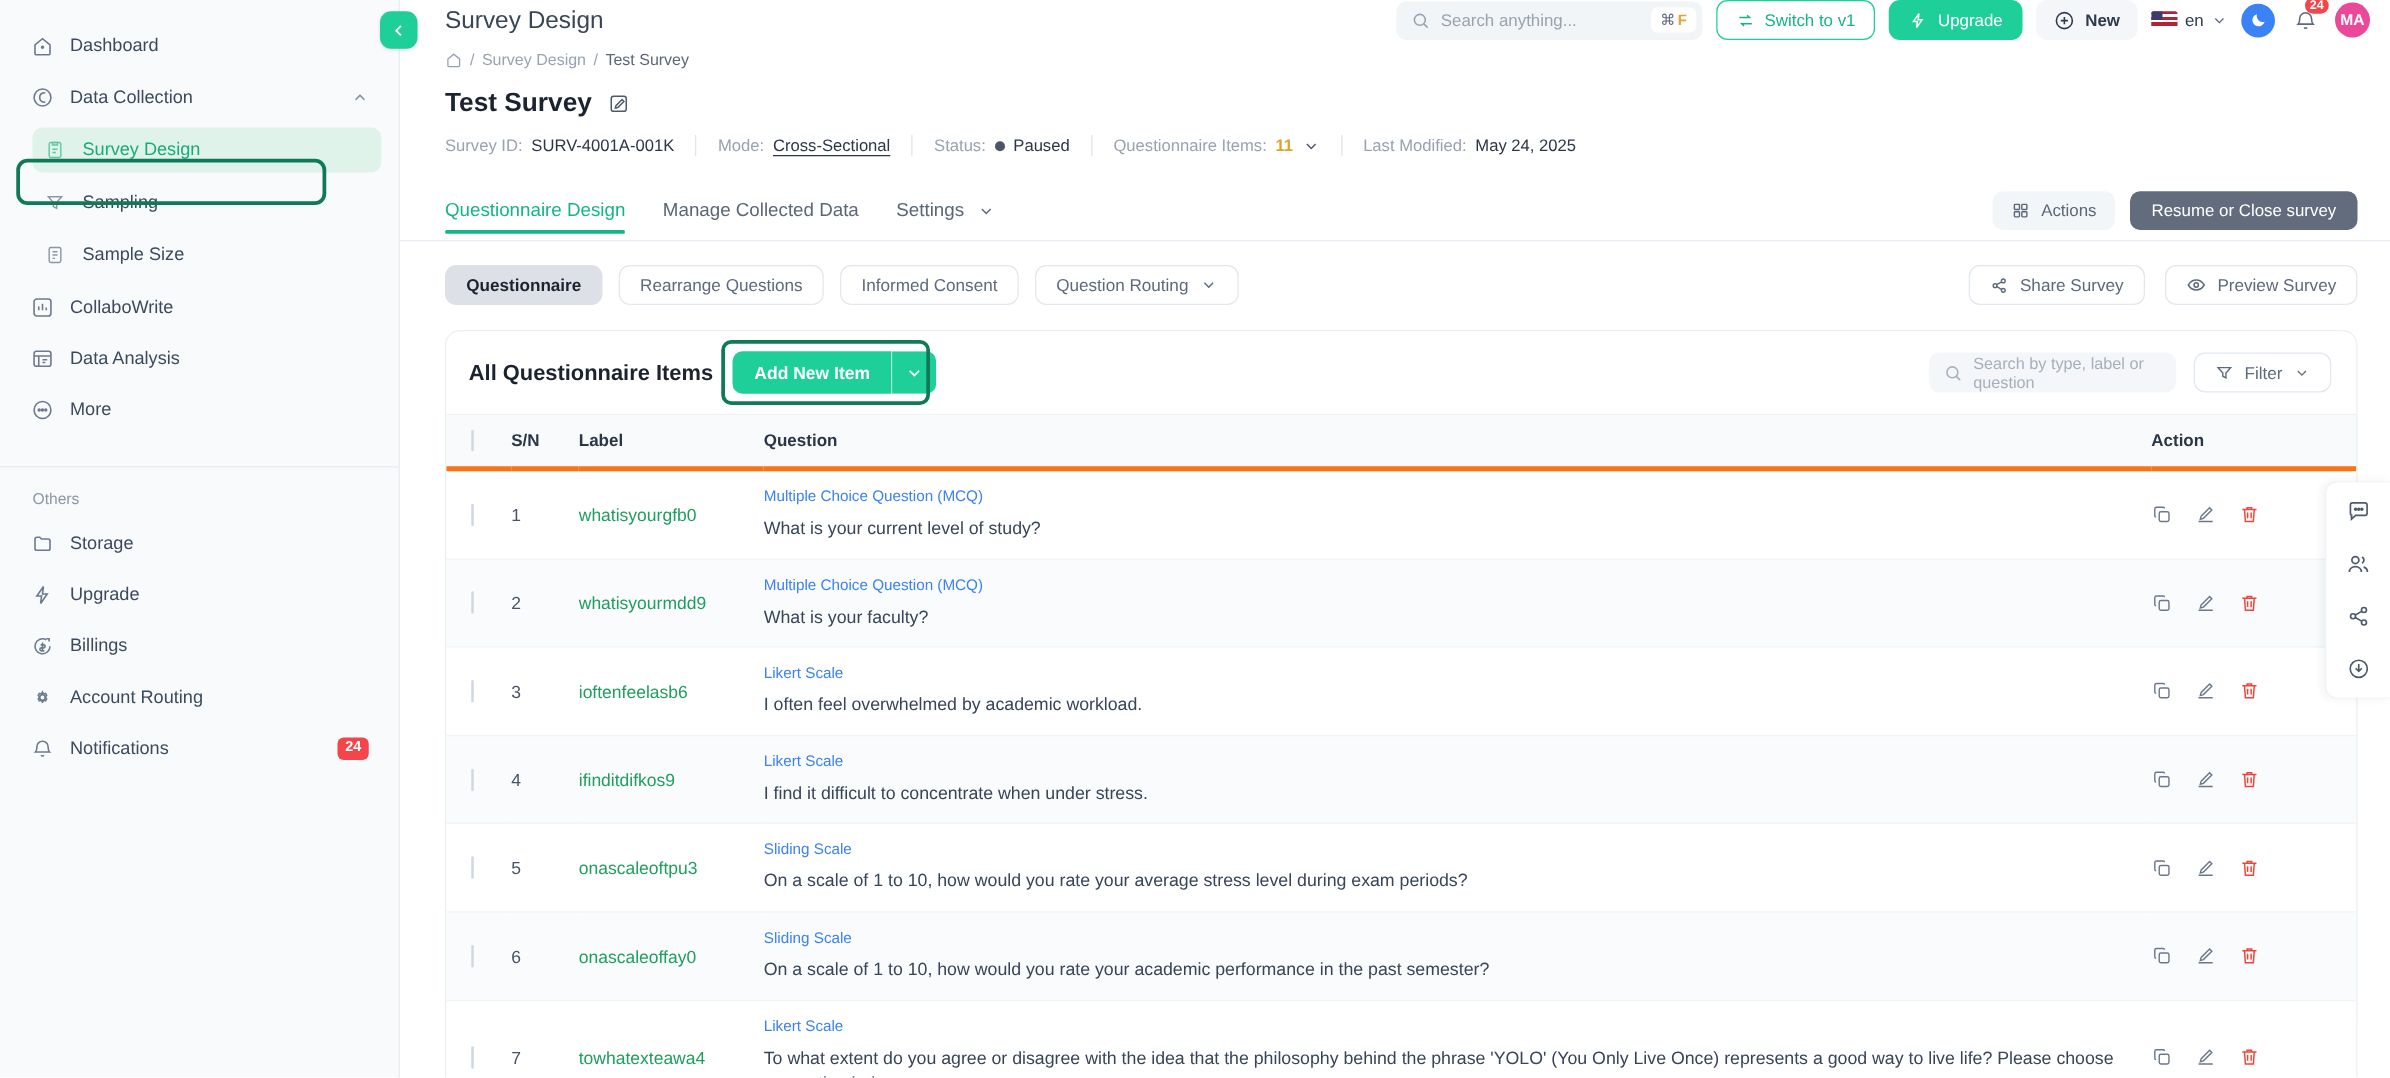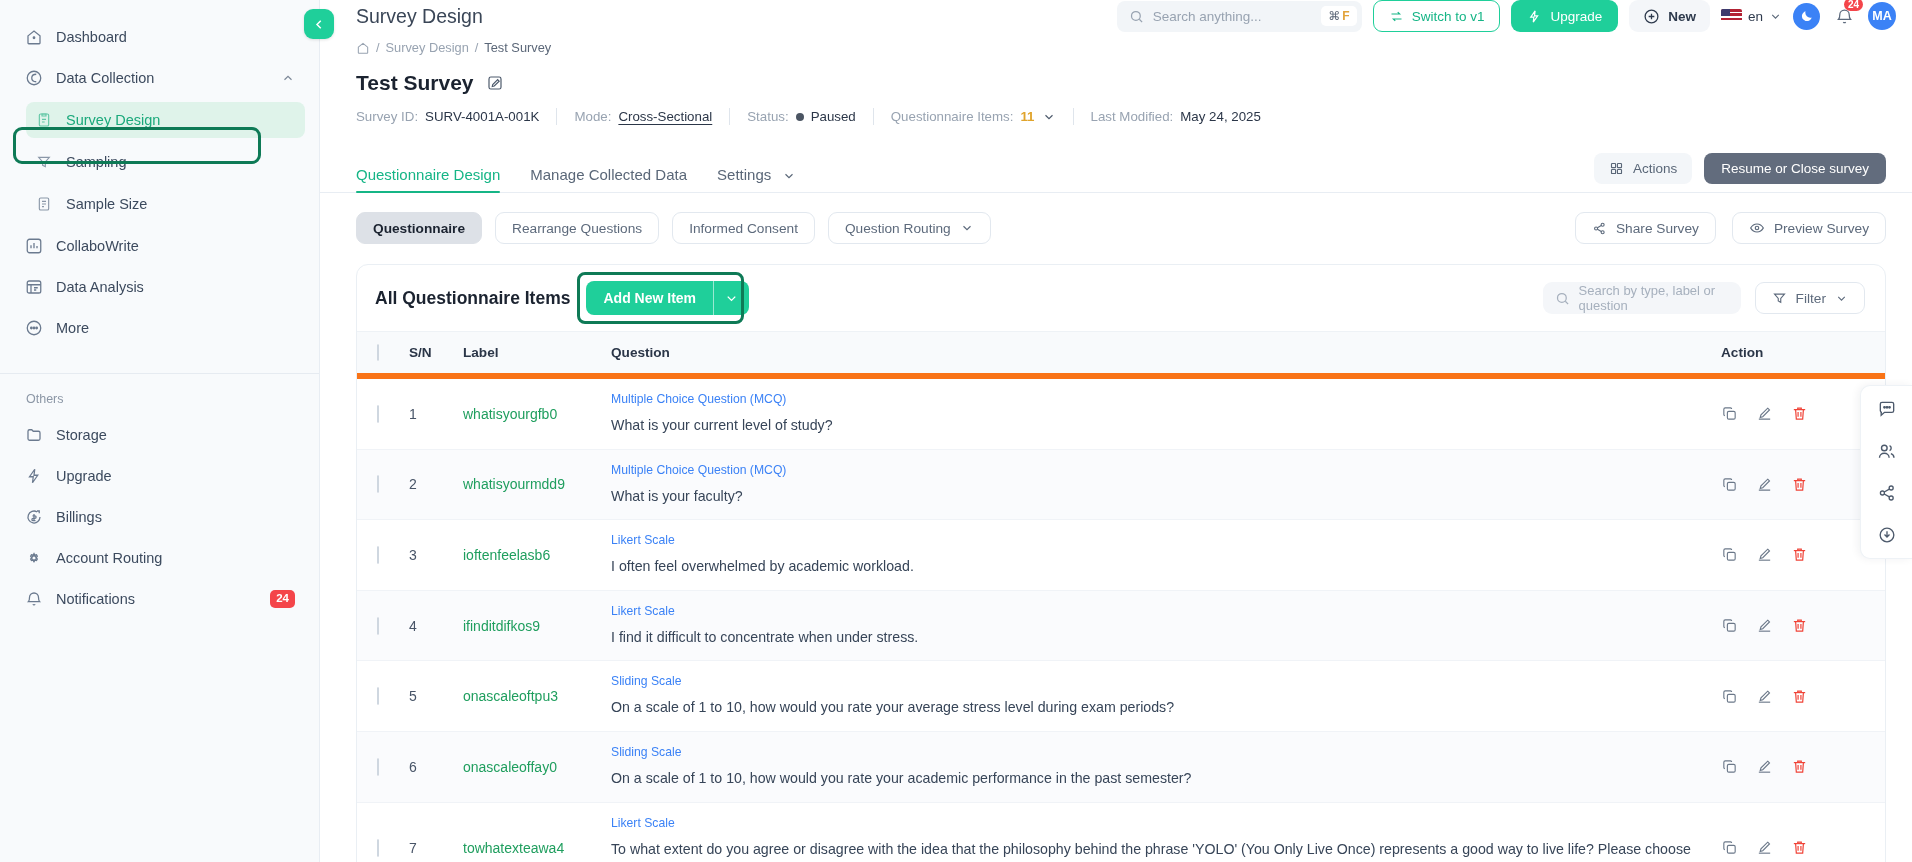--- a/index.html
+++ b/index.html
@@ -105,21 +105,21 @@
   .moon-btn {
     width: 27px; height: 27px; border-radius: 50%; background: #3b82f6;
     display: flex; align-items: center; justify-content: center; color: #fff; cursor: pointer;
   }
   .bell-wrap { position: relative; width: 26px; height: 26px; display:flex; align-items:center; justify-content:center; cursor:pointer; color:#5d6a7d;}
   .bell-badge {
     position: absolute; top: -5px; right: -6px; background: #f4454a; color: #fff;
     font-size: 10px; font-weight: 700; border-radius: 9px; padding: 1px 4px; min-width: 18px; text-align: center;
   }
   .avatar {
-    width: 28px; height: 28px; border-radius: 50%; background: #3b82f6; color: #fff;
+    width: 28px; height: 28px; border-radius: 50%; background: #ec4899; color: #fff;
     display: flex; align-items: center; justify-content: center; font-size: 12.5px; font-weight: 700; cursor: pointer;
   }
 
   
   .content { padding: 0 0 0 0; }
   .breadcrumb { font-size: 12.8px; color: #98a3b1; display: flex; align-items: center; gap: 6px; padding: 8px 0 0 36px; }
   .breadcrumb .cur { color: #5b6778; }
   .breadcrumb a { color: #98a3b1; text-decoration: none; cursor: pointer; }
 
   .survey-title-row { display: flex; align-items: center; gap: 12px; padding: 16px 0 0 36px; }
@@ -128,21 +128,21 @@
 
   .meta-row { display: flex; align-items: center; gap: 0; padding: 13px 0 0 36px; font-size: 13.3px; }
   .meta-cell { display: flex; align-items: center; gap: 7px; padding: 0 17px 0 0; }
   .meta-k { color: #98a3b1; }
   .meta-v { color: #2b3648; font-weight: 500; }
   .meta-v.underline { text-decoration: underline; text-underline-offset: 3px; }
   .meta-sep { width: 1px; height: 17px; background: #dfe5ec; margin-right: 17px; }
   .dot { width: 8px; height: 8px; border-radius: 50%; background: #4b5563; display: inline-block; }
   .amber { color: #e0a42c; font-weight: 700; }
 
-  .tabs-row { display: flex; align-items: flex-end; padding: 18px 0 0 36px; border-bottom: 1px solid #e8edf3; margin-top: 10px; position: relative;}
+  .tabs-row { display: flex; align-items: center; padding: 18px 0 0 36px; border-bottom: 1px solid #e8edf3; margin-top: 10px; position: relative;}
   .tab { font-size: 15px; color: #5a6778; padding: 0 0 9px 0; margin-right: 30px; cursor: pointer; position: relative; }
   .tab.active { color: #15b586; font-weight: 500; }
   .tab.active:after { content:""; position: absolute; left:0; right:0; bottom:-1px; height: 2.5px; background: #15b586; border-radius: 2px;}
   .tab-chev { display:inline-flex; margin-left: 7px; vertical-align: middle; color:#5a6778;}
   .tabs-right { margin-left: auto; display: flex; align-items: center; gap: 12px; padding: 0 26px 8px 0; }
   .btn-actions {
     height: 31px; background: #f3f6f9; border-radius: 8px; color: #5a6778;
     display: flex; align-items: center; gap: 9px; padding: 0 15px; font-size: 13.5px; cursor: pointer;
   }
   .btn-dark {
@@ -183,21 +183,21 @@
   .search-sm {
     width: 198px; height: 32px; background: #f4f6f9; border-radius: 9px;
     display: flex; align-items: center; padding: 0 12px; gap: 9px; cursor: text;
   }
   .search-sm .ph { font-size: 13px; color: #a6b0bd; }
 
   
   table { width: 100%; border-collapse: collapse; }
   thead th {
     background: #f8fafc; font-size: 13.6px; color: #2b3648; font-weight: 700;
-    text-align: left; padding: 13px 0 13px 0; border-top: 1px solid #eef2f6; border-bottom: 6px solid #f97316;
+    text-align: left; padding: 13px 0 13px 0; border-top: 1px solid #eef2f6; border-bottom: 4px solid #f97316;
   }
   .c-check { width: 52px; padding-left: 20px !important; }
   .c-sn { width: 54px; }
   .c-label { width: 148px; }
   .c-q { }
   .c-action { width: 164px; }
   tbody td { padding: 13px 0; border-bottom: 1px solid #f0f3f7; vertical-align: middle; font-size: 14px; }
   tbody tr.alt { background: #fafbfd; }
   .chk {
     width: 17px; height: 17px; border: 1.6px solid #cfd7e0; border-radius: 4px; background: #fff; cursor: pointer;

